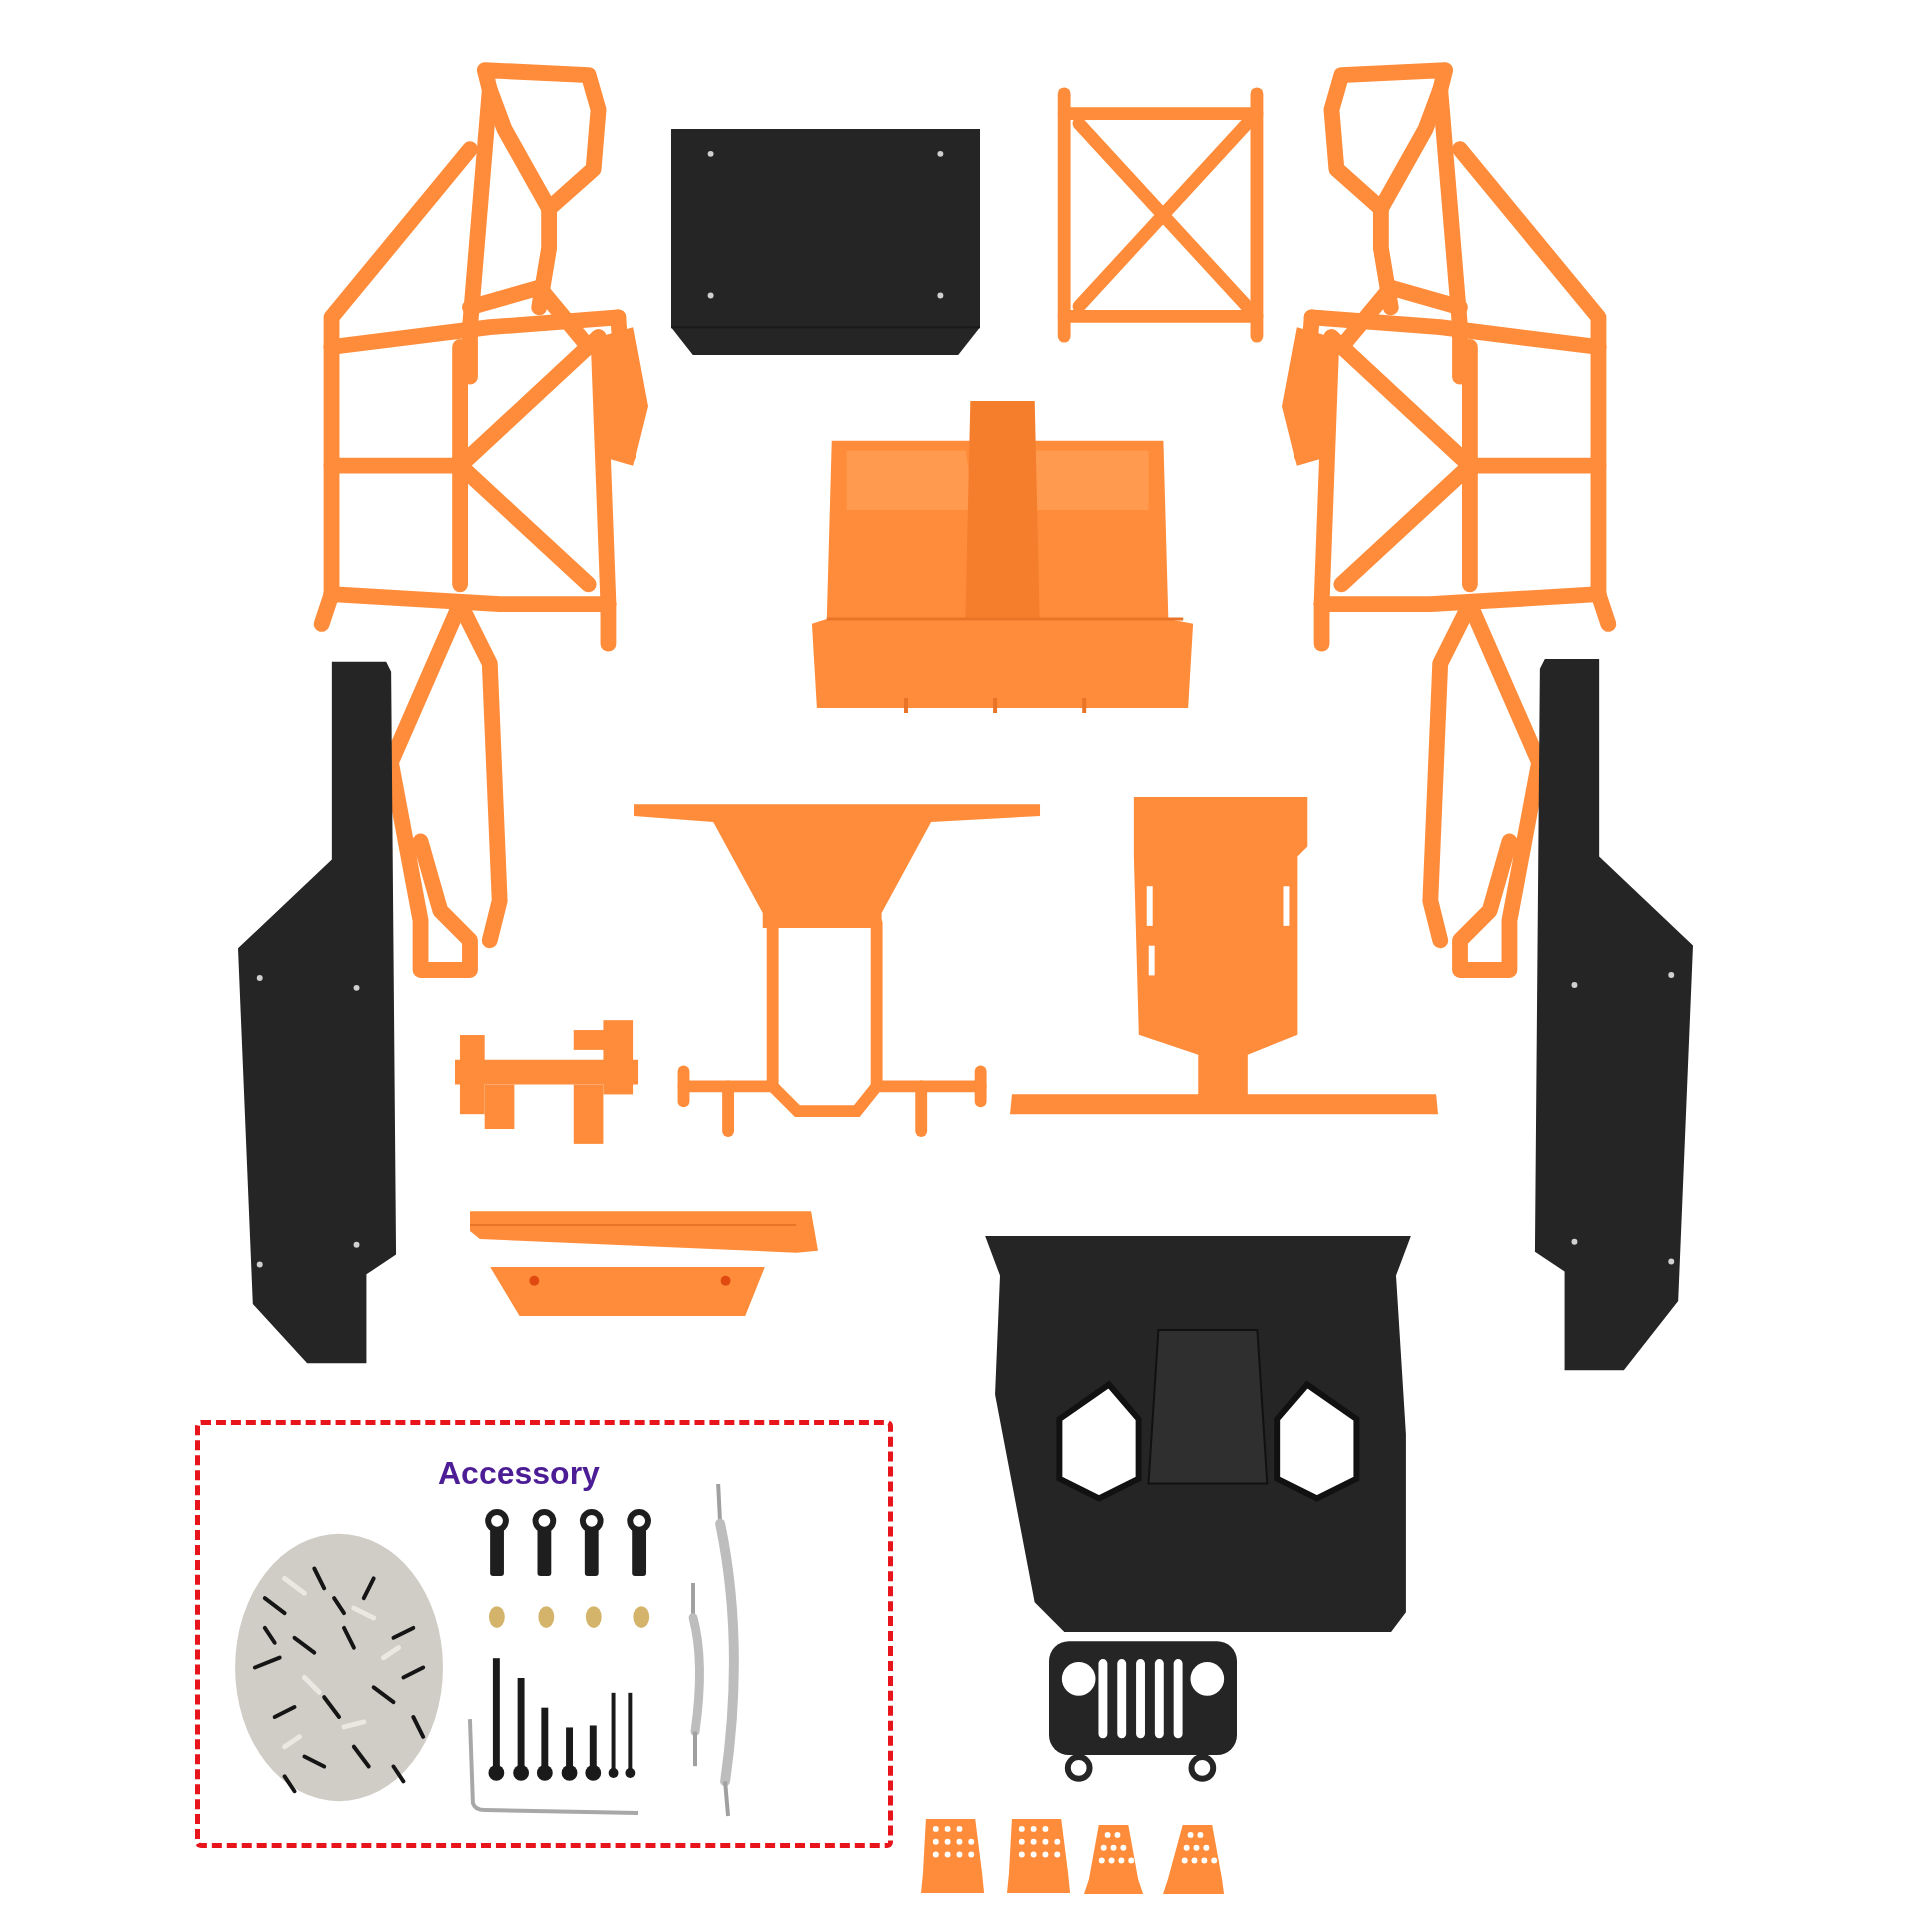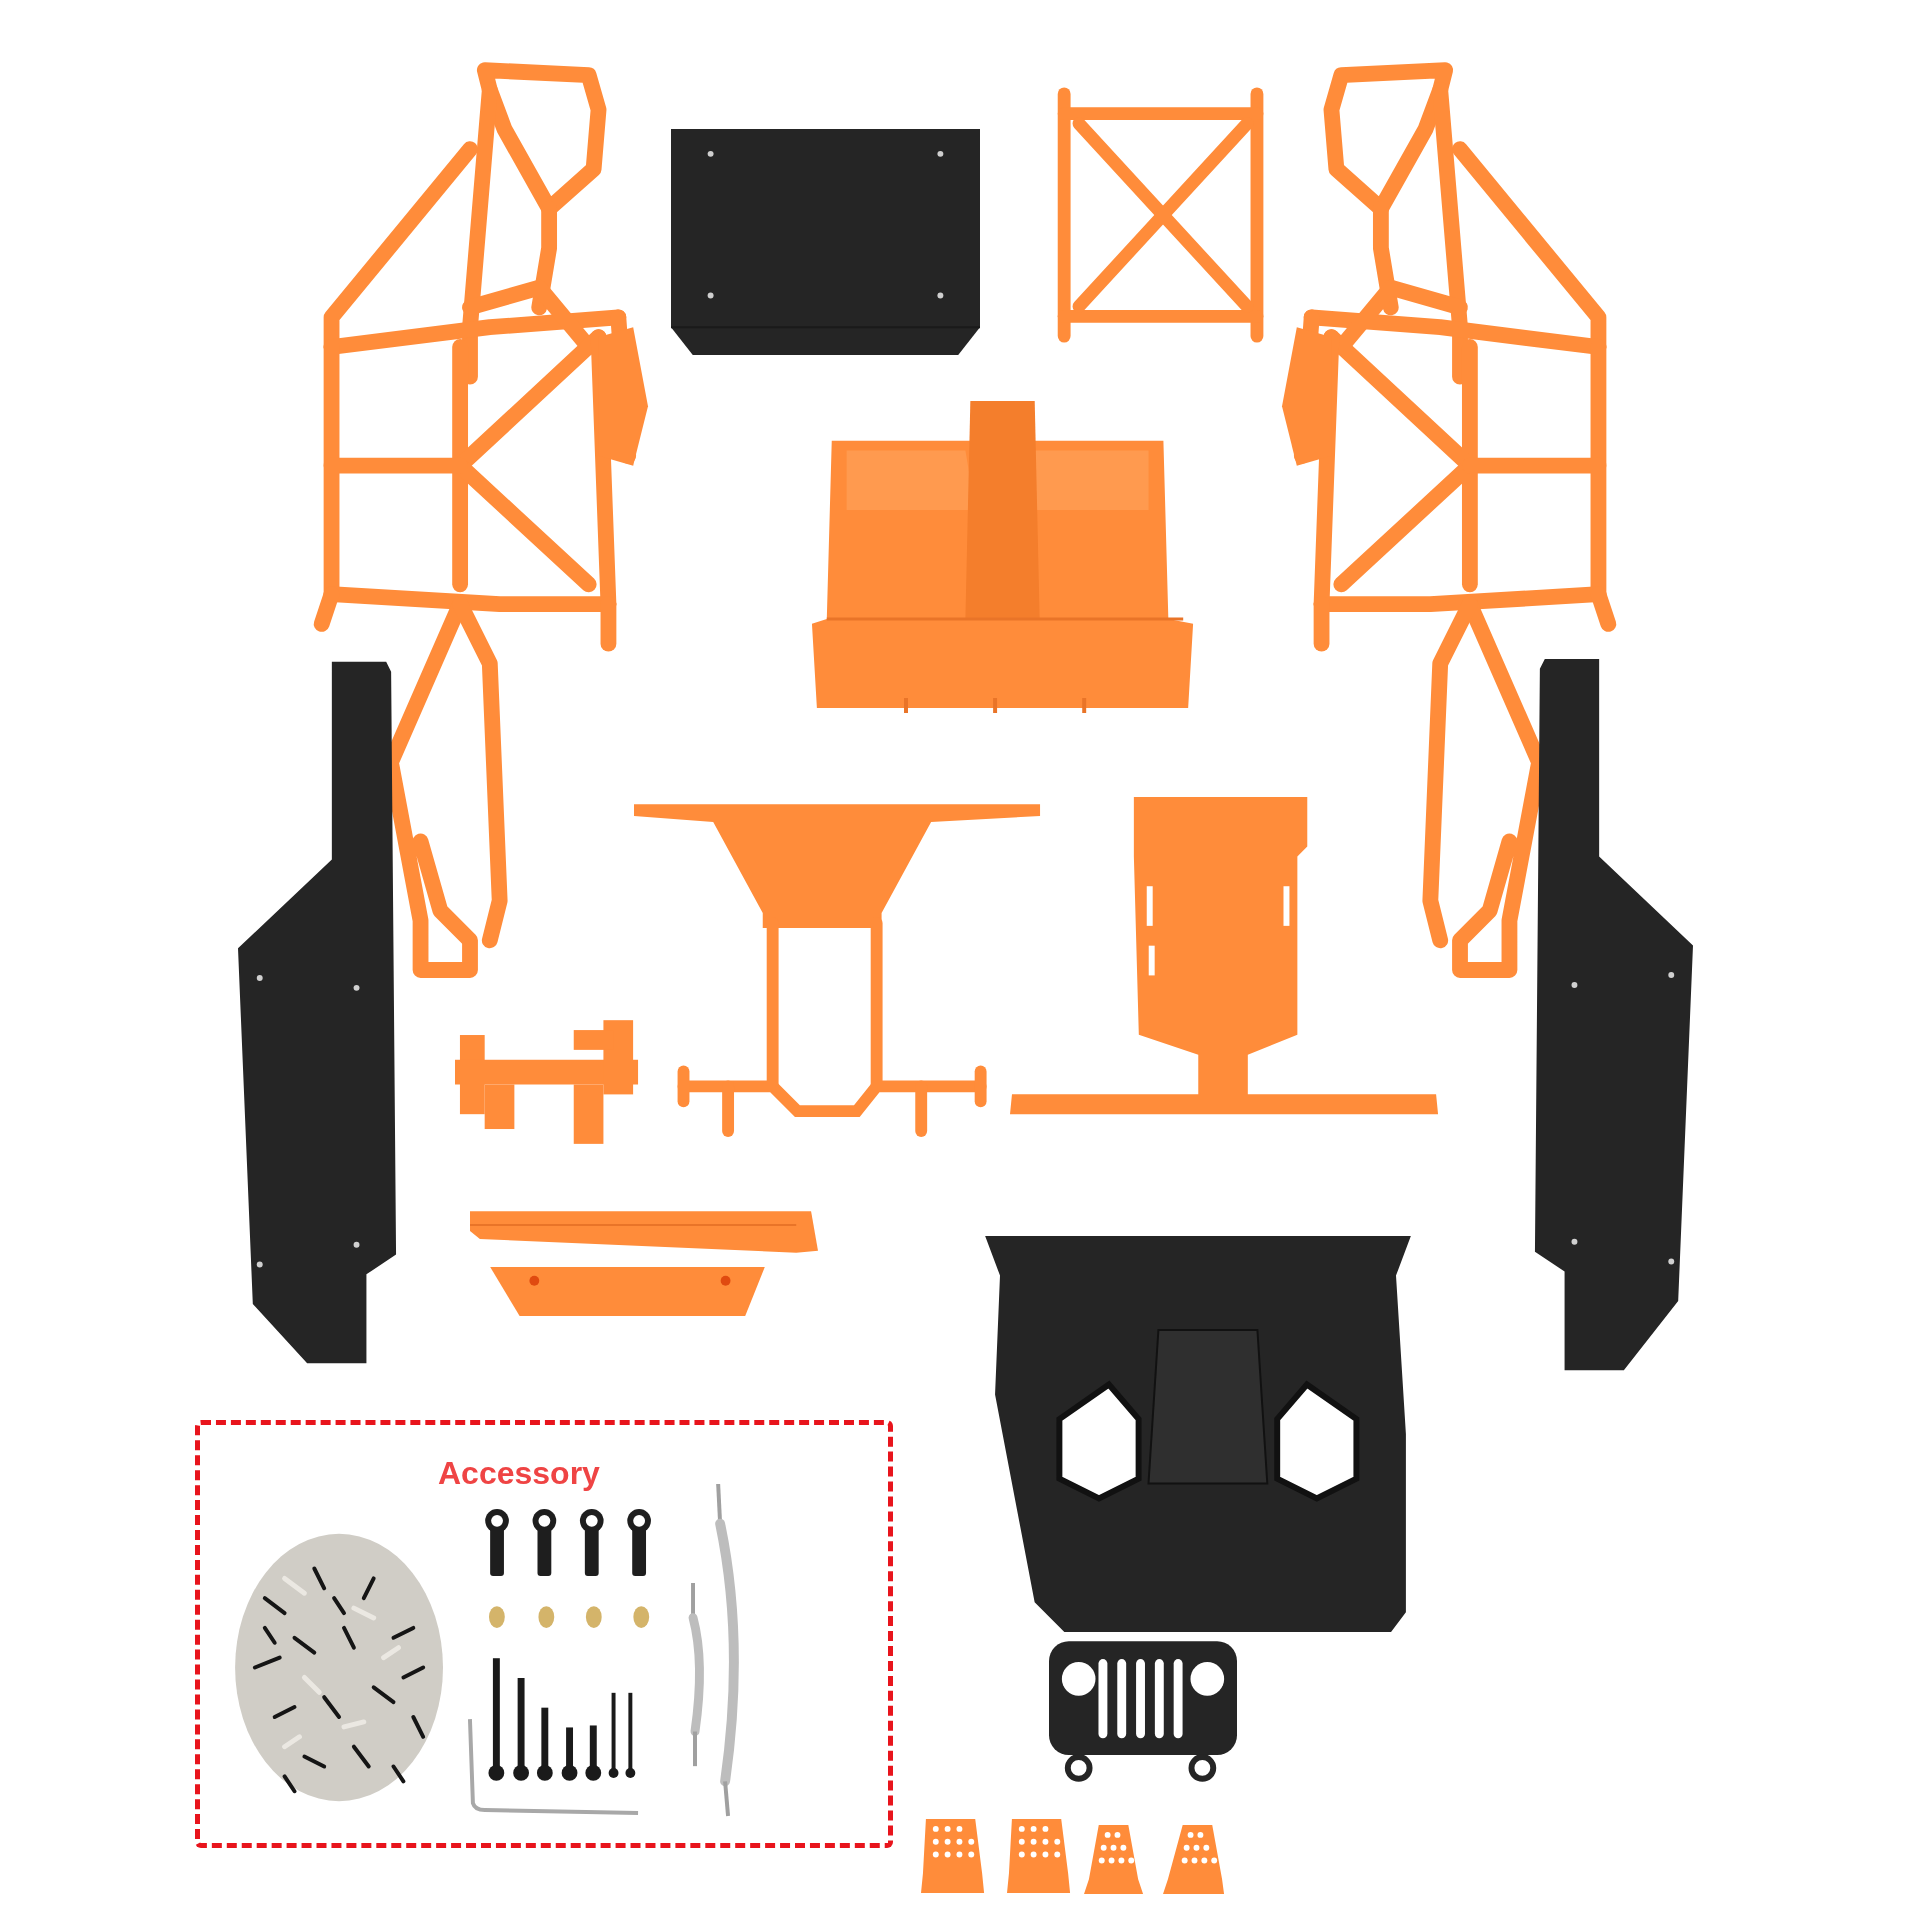--- a/index.html
+++ b/index.html
@@ -1,20 +1,20 @@
 <!DOCTYPE html>
 <html><head>
 <meta charset="utf-8">
 <style>
   html,body{margin:0;padding:0;background:#ffffff;}
   body{width:1927px;height:1927px;position:relative;overflow:hidden;font-family:"Liberation Sans",sans-serif;}
   .part{position:absolute;}
   svg{display:block;overflow:visible;}
   .accessory-box{position:absolute;left:195px;top:1420px;width:698px;height:428px;border:5px dashed #e8141c;border-radius:6px;box-sizing:border-box;}
-  .accessory-title{position:absolute;left:238px;top:30px;font-size:32px;font-weight:bold;color:#ef4444;font-family:"Liberation Sans",sans-serif;}
+  .accessory-title{position:absolute;left:238px;top:30px;font-size:32px;font-weight:bold;color:#4c1d95;font-family:"Liberation Sans",sans-serif;}
 </style>
 </head>
 <body>
 
 <div class="part" style="left:292px;top:50px;">
   <svg width="356" height="950" viewBox="0 0 360 960">
     <g fill="none" stroke="#ff8c3a" stroke-width="16" stroke-linecap="round" stroke-linejoin="round">
       <path d="M 195 20 L 300 25 L 310 60 L 305 120 L 260 160 L 215 80 L 200 40 Z"></path>
       <path d="M 200 40 L 180 280 L 180 330"></path>
       <path d="M 180 100 L 40 270 L 40 300"></path>

